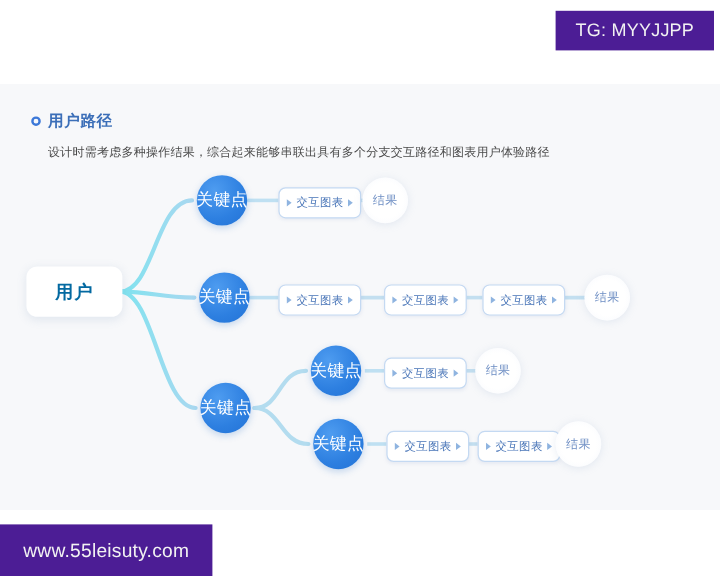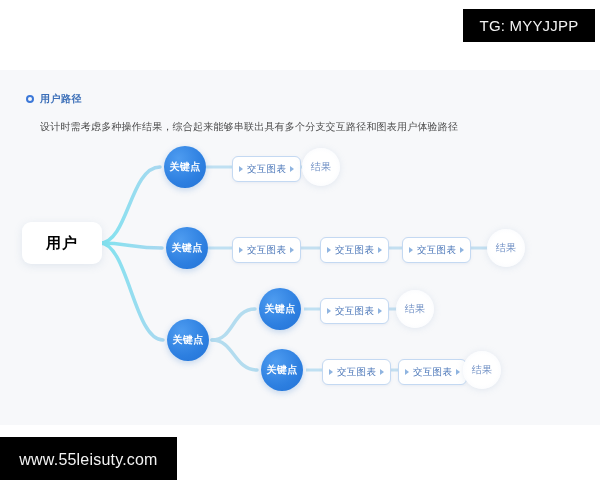--- a/index.html
+++ b/index.html
@@ -11,21 +11,21 @@
     height: 480px;
     background: #ffffff;
     font-family: "Liberation Sans", "DejaVu Sans", sans-serif;
     position: relative;
     overflow: hidden;
   }
 
   
   .wm {
     position: absolute;
-    background: #000000;
+    background: #4c1d95;
     color: #f2f2f2;
     font-size: 15px;
     letter-spacing: 0.2px;
     display: flex;
     align-items: center;
     justify-content: center;
     z-index: 50;
   }
   .wm-top {
     right: 5px;
@@ -61,21 +61,21 @@
   }
   .ring-icon {
     width: 8px;
     height: 8px;
     border: 2px solid #3c78d8;
     border-radius: 50%;
     box-sizing: border-box;
     display: block;
   }
   .card-title {
-    font-size: 10px;
+    font-size: 13px;
     font-weight: bold;
     color: #3c6fb8;
     letter-spacing: 0.5px;
   }
   .card-sub {
     position: absolute;
     left: 40px;
     top: 50px;
     font-size: 10px;
     color: #4a4a4a;
@@ -108,37 +108,36 @@
     white-space: nowrap;
   }
 
   
   .node-root {
     width: 80px;
     height: 42px;
     border-radius: 9px;
     background: #ffffff;
     box-shadow: 0 2px 8px rgba(110,140,180,0.16);
-    color: #000000;
+    color: #0369a1;
     font-size: 15px;
     font-weight: bold;
     letter-spacing: 1px;
   }
 
   
   .node-key {
     width: 42px;
     height: 42px;
     border-radius: 50%;
     background: radial-gradient(circle at 35% 30%, #4e9cf0 0%, #2d7fe0 60%, #2272d6 100%);
     color: #ffffff;
-    font-size: 10px;
+    font-size: 14px;
     letter-spacing: 0.3px;
     box-shadow: 0 2px 6px rgba(40,110,200,0.25);
-    font-weight: bold;
   }
 
   
   .node-step {
     height: 22px;
     padding: 12px 6px;
     border-radius: 6px;
     background: #ffffff;
     border: 1px solid #c4d9f2;
     color: #4a76b8;

